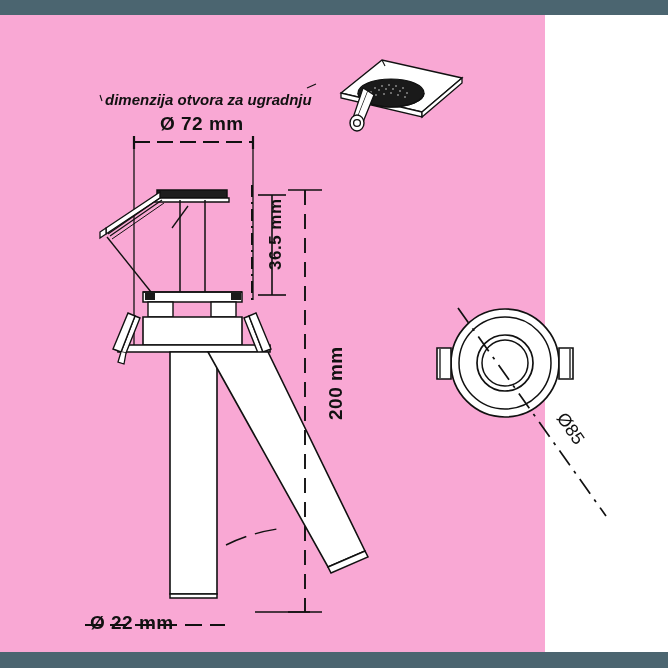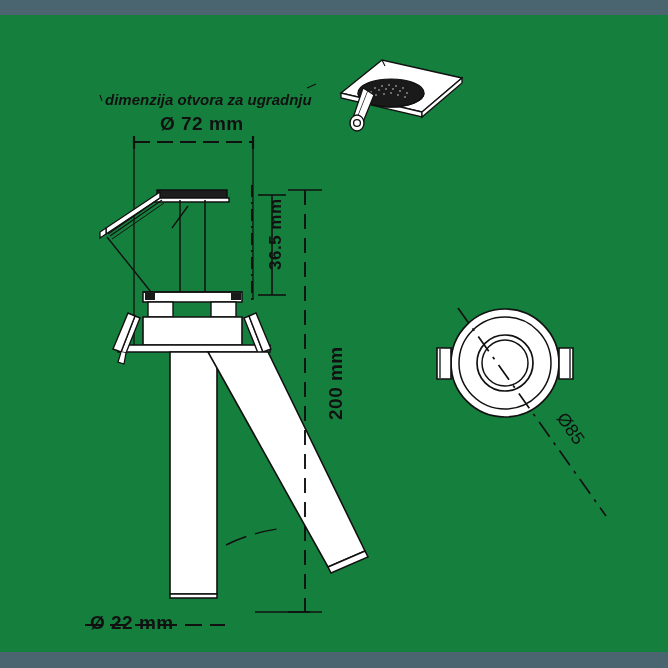--- a/index.html
+++ b/index.html
@@ -8,23 +8,23 @@
     background: #ffffff;
   }
   body {
     width: 668px;
     height: 668px;
     overflow: hidden;
     font-family: "Liberation Sans", sans-serif;
   }
   #page {
     position: relative;
-    width: 668px;
+    width: 545px;
     height: 668px;
-    background: #15803d;
+    background: #f9a8d4;
   }
   .band {
     position: absolute;
     left: 0;
     width: 668px;
     background: #4b6570;
   }
   #band-top { top: 0; height: 15px; }
   #band-bottom { top: 652px; height: 16px; }
   #drawing {

